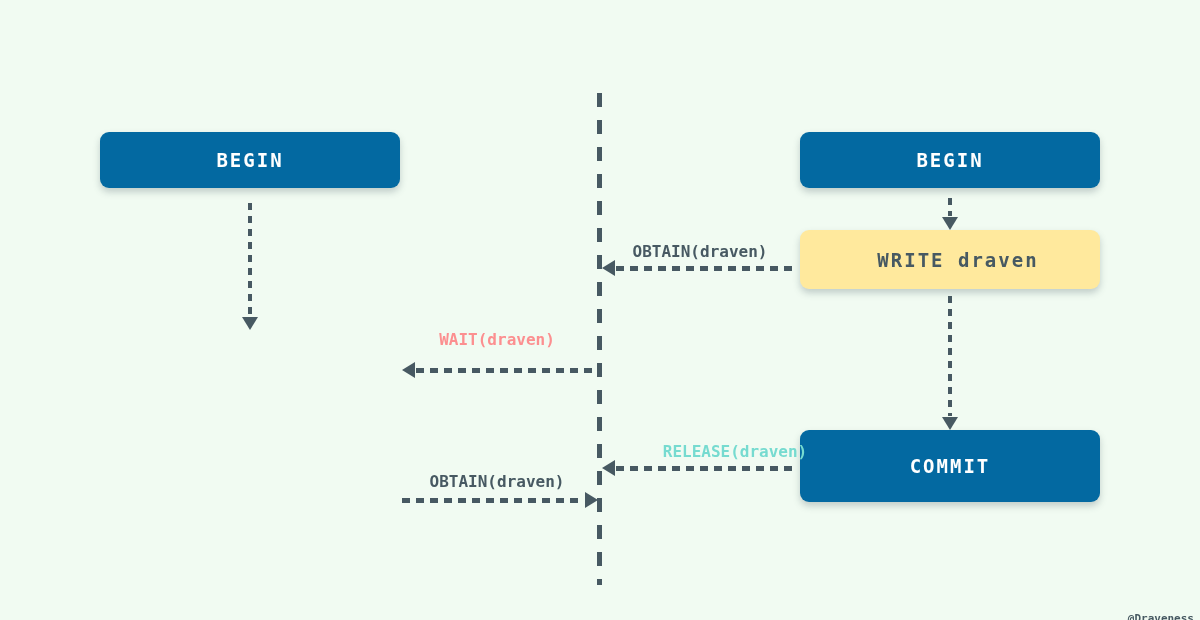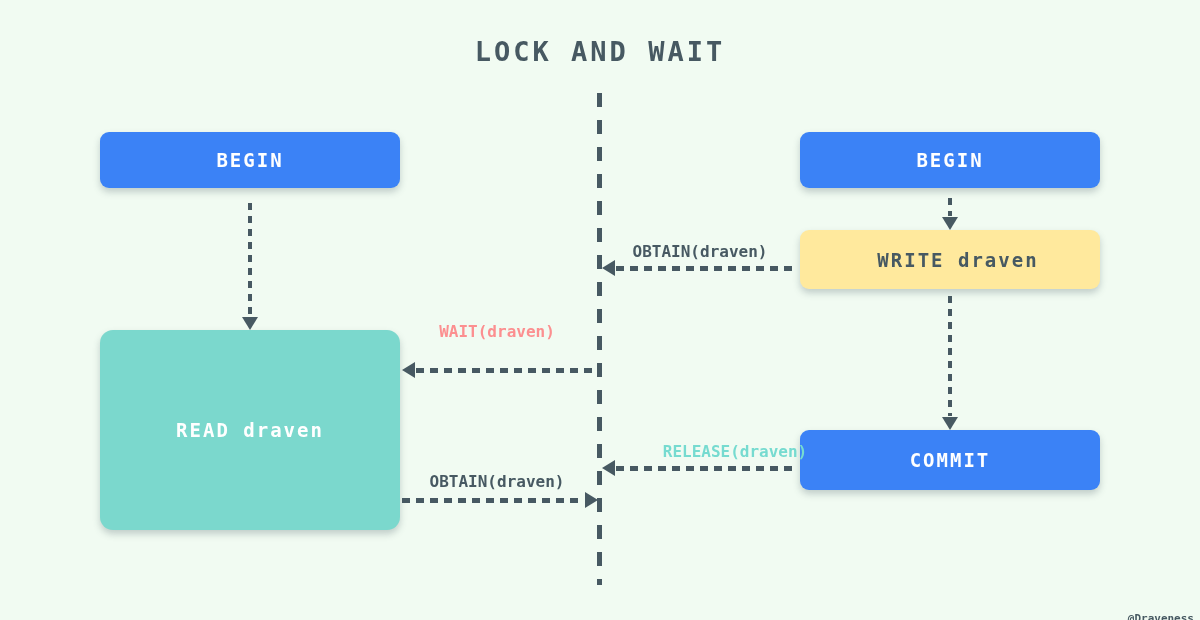--- a/index.html
+++ b/index.html
@@ -39,27 +39,27 @@
     align-items: center;
     justify-content: center;
     width: 300px;
     border-radius: 9px;
     font-size: 19px;
     font-weight: bold;
     letter-spacing: 2px;
     box-shadow: 0 4px 7px rgba(70, 88, 97, 0.28);
     box-sizing: border-box;
   }
-  .node.slate { background: #3b82f6; color: #ffffff; }
+  .node.slate { background: #0369a1; color: #ffffff; }
   .node.teal  { background: #7bd8cd; color: #ffffff; }
   .node.yellow{ background: #ffe99d; color: #475962; padding-left: 16px; }
   .begin-left  { left: 100px; top: 132px; height: 56px; }
   .begin-right { left: 800px; top: 132px; height: 56px; }
   .write-node  { left: 800px; top: 230px; height: 59px; }
-  .commit-node { left: 800px; top: 430px; height: 60px; }
+  .commit-node { left: 800px; top: 430px; height: 72px; }
   .read-node   { left: 100px; top: 330px; height: 200px; border-radius: 13px; }
   
   .vline {
     position: absolute;
     width: 4px;
     background: repeating-linear-gradient(180deg, #475962 0 7px, transparent 7px 13px);
   }
   .hline {
     position: absolute;
     height: 5px;
@@ -98,47 +98,43 @@
   .hd-obtain-bottom { left: 585px; top: 492px; }
   
   .msg-label {
     position: absolute;
     transform: translateX(-50%);
     font-size: 16px;
     font-weight: bold;
     white-space: nowrap;
   }
   .lbl-obtain-top    { left: 700px; top: 242px; color: #475962; }
-  .lbl-wait          { left: 497px; top: 322px; color: #fc8f90; }
+  .lbl-wait          { left: 497px; top: 330px; color: #fc8f90; }
   .lbl-release       { left: 700px; top: 442px; color: #76dbd0; margin-left: 35px; }
   .lbl-obtain-bottom { left: 497px; top: 472px; color: #475962; }
   .credit {
     position: absolute;
     right: 6px;
     top: 600px;
     font-size: 11px;
     font-weight: bold;
     color: #475962;
     margin-top: 12px;
   }
 </style>
 </head>
 <body>
 
 <div class="canvas">
 
-  <h1 class="title">LOCK AND WAIT</h1>
 
   <div class="timeline"></div>
 
   <div class="node slate begin-left">
     <span>BEGIN</span>
-  </div>
-  <div class="node teal read-node">
-    <span>READ draven</span>
   </div>
 
   <div class="node slate begin-right">
     <span>BEGIN</span>
   </div>
   <div class="node yellow write-node">
     <span>WRITE draven</span>
   </div>
   <div class="node slate commit-node">
     <span>COMMIT</span>

